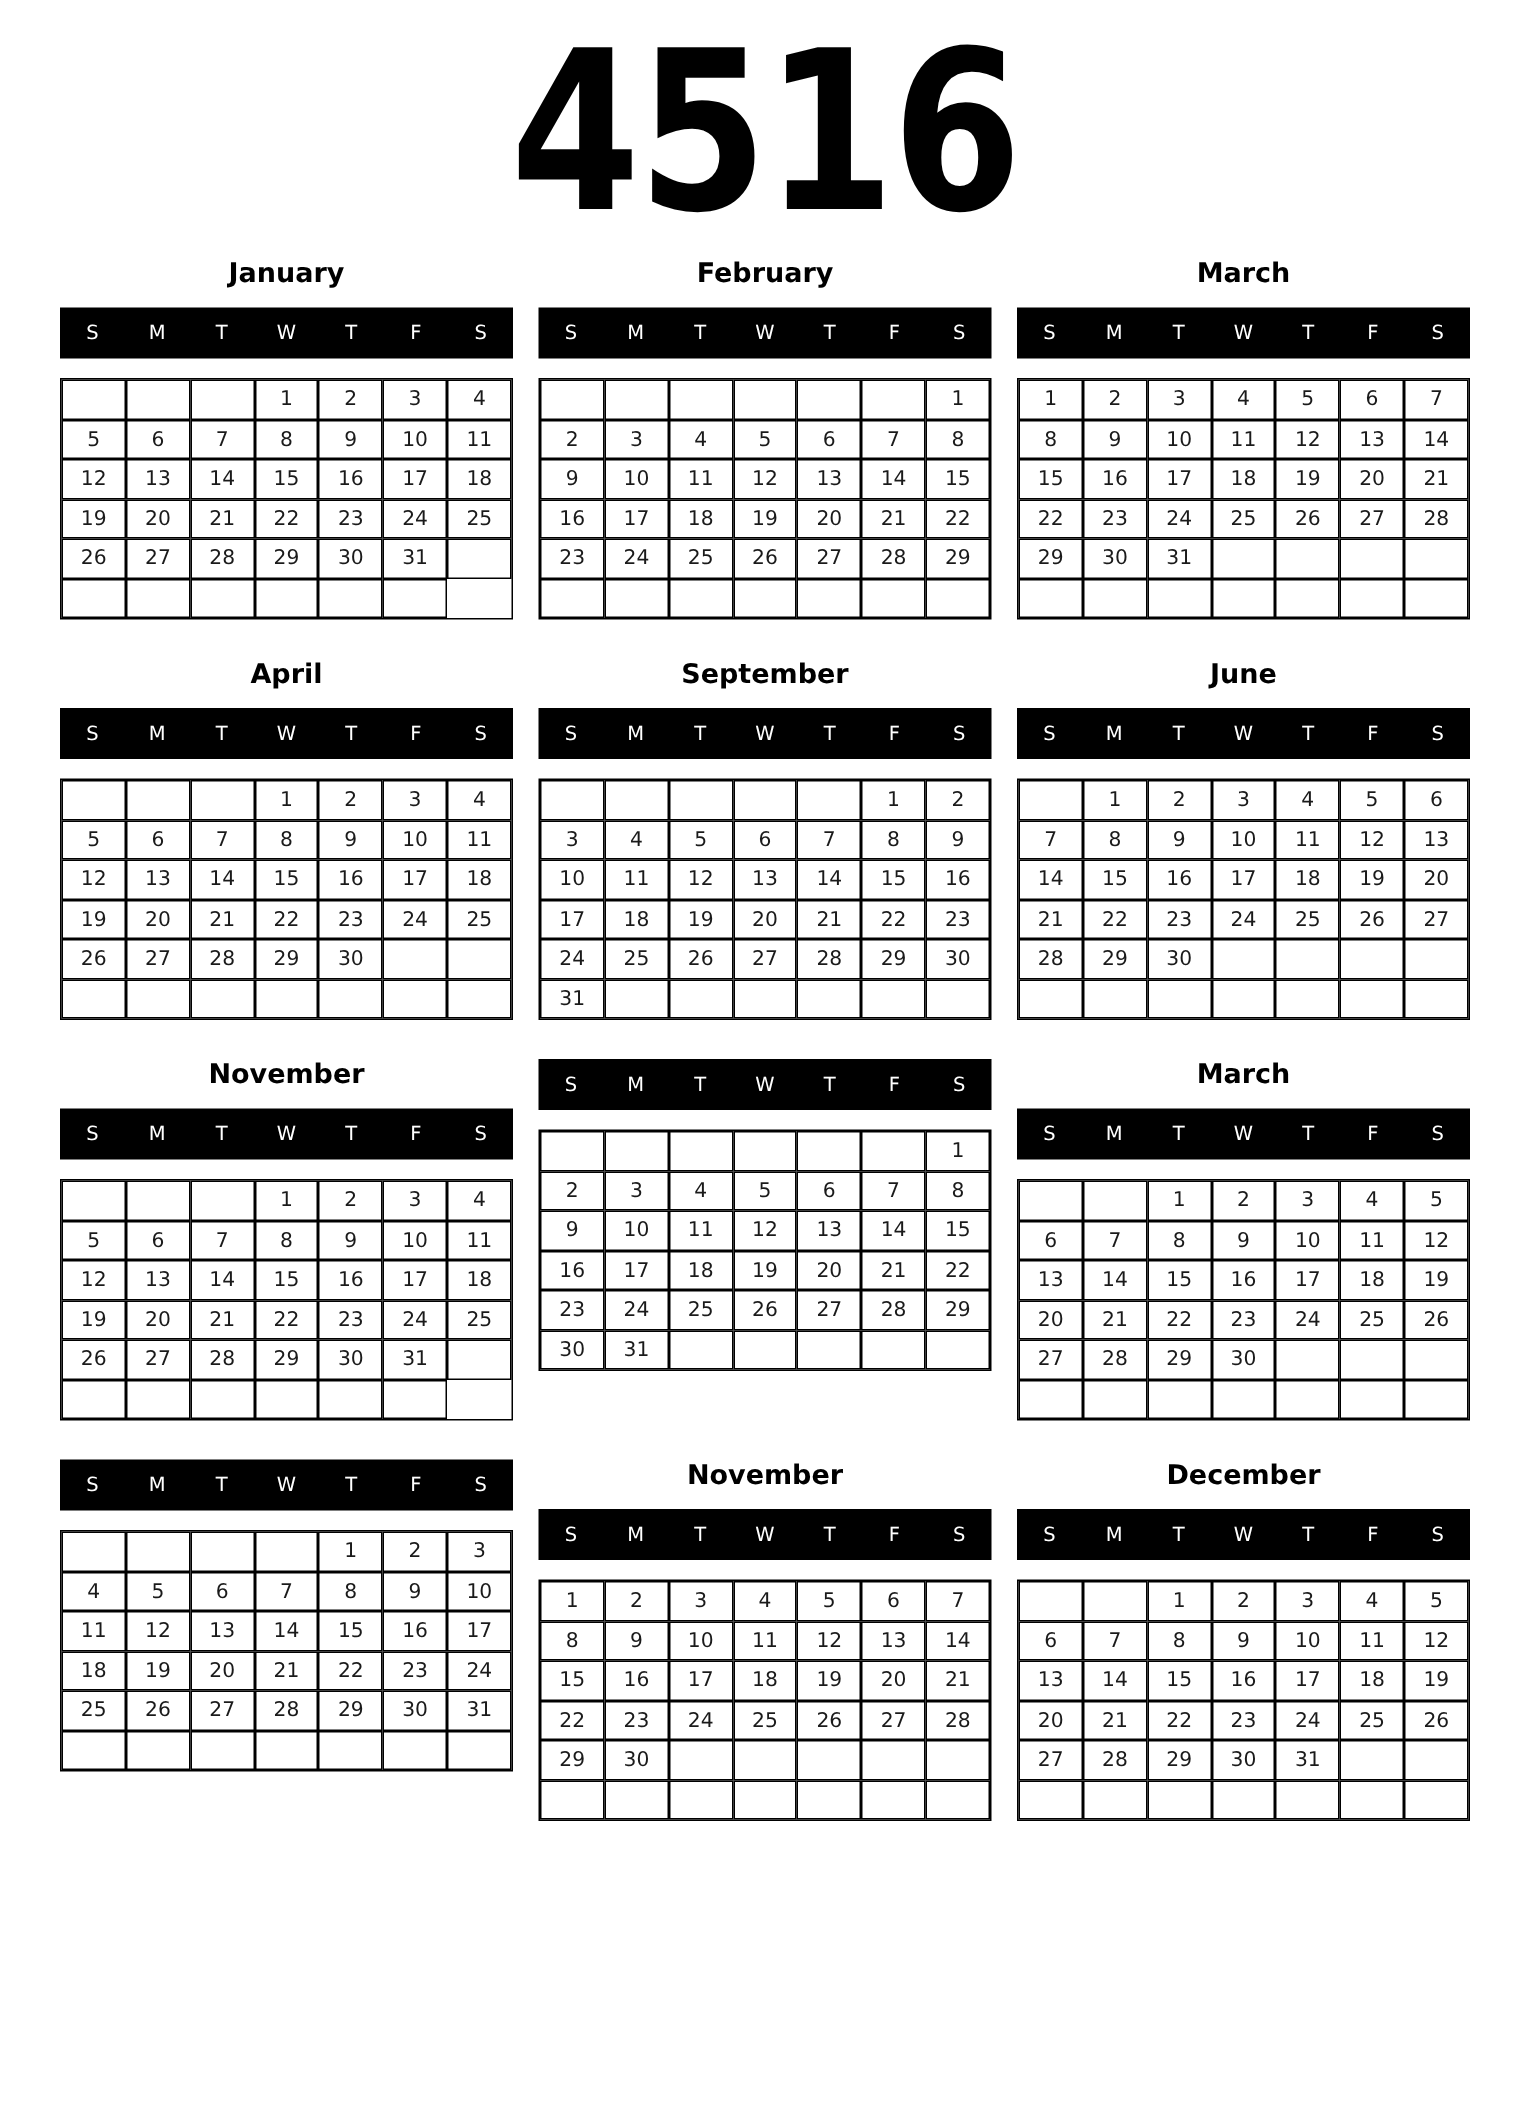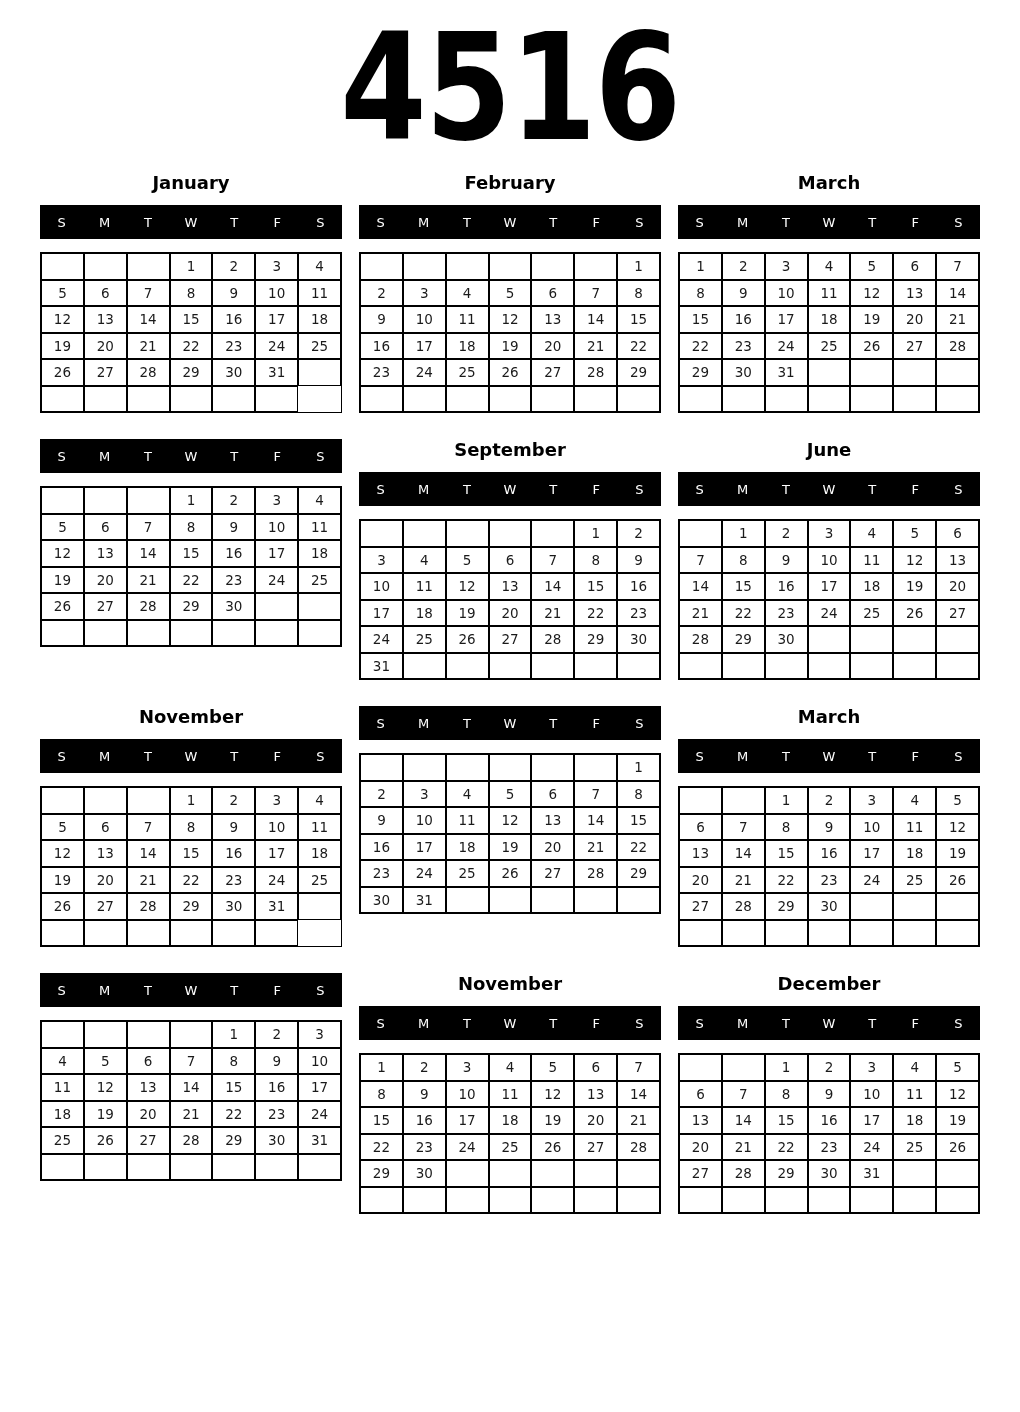--- a/index.html
+++ b/index.html
@@ -237,20 +237,21 @@
         <div class="day-cell"></div>
         <div class="day-cell"></div>
         <div class="day-cell"></div>
         <div class="day-cell"></div>
         <div class="day-cell"></div>
         <div class="day-cell"></div>
       </div>
   </div>
 
   <div class="month">
+    <div class="month-title">April</div>
     <div class="day-header">
         <div class="day-letter">S</div>
         <div class="day-letter">M</div>
         <div class="day-letter">T</div>
         <div class="day-letter">W</div>
         <div class="day-letter">T</div>
         <div class="day-letter">F</div>
         <div class="day-letter">S</div>
       </div>
     <div class="month-table">

